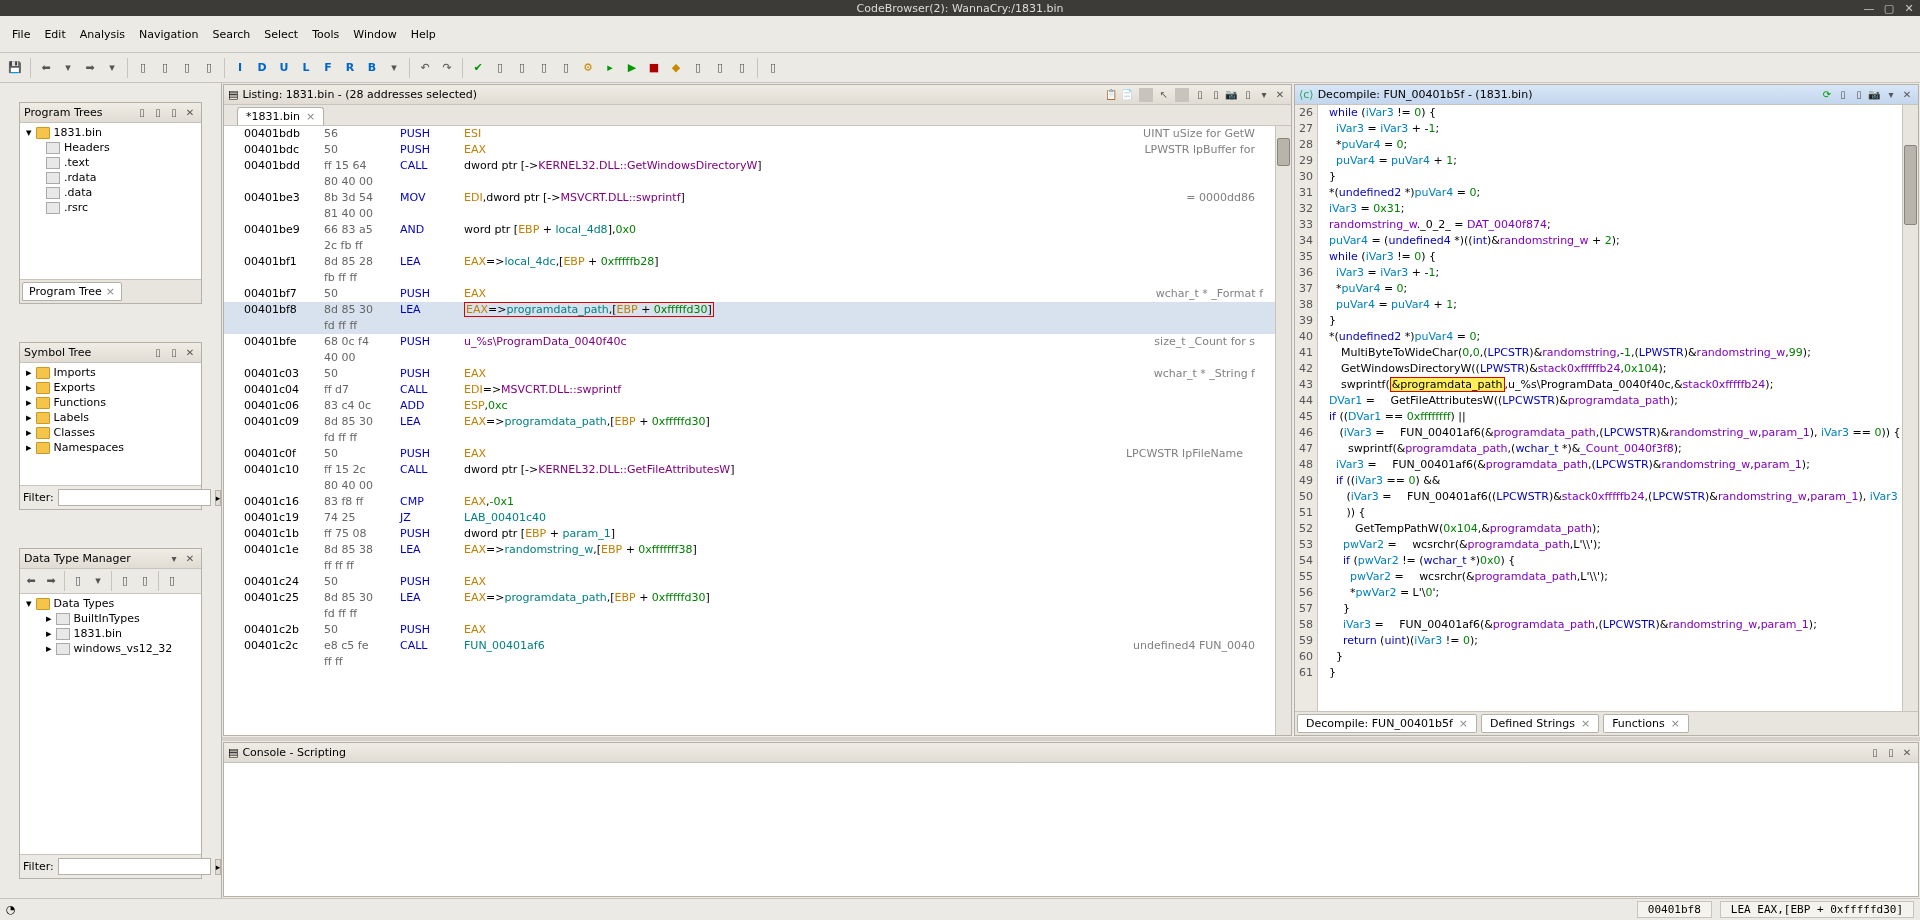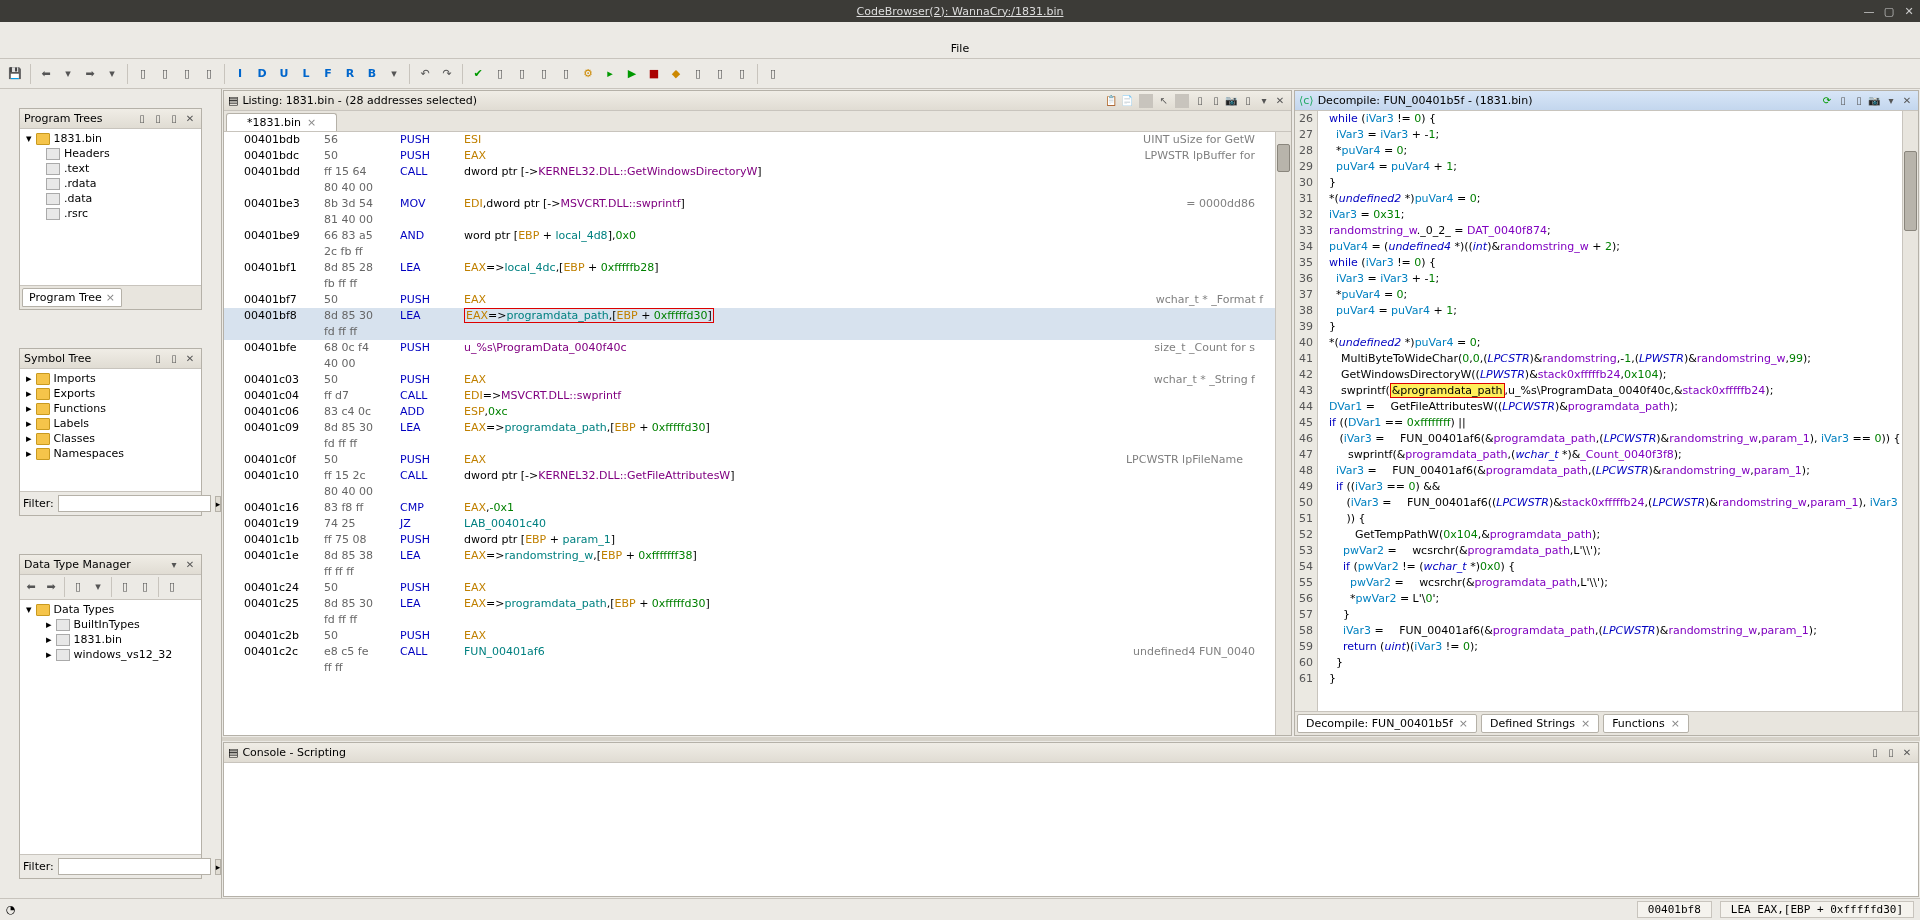--- a/index.html
+++ b/index.html
@@ -1,20 +1,20 @@
 <!DOCTYPE html>
 <html><head>
 <meta charset="utf-8">
 <style>
 * { margin:0; padding:0; box-sizing:border-box; font-family:"DejaVu Sans",Arial,sans-serif; font-size:11px; }
 body { background:#eceae5; width:1920px; height:920px; overflow:hidden; display:flex; flex-direction:column; }
-.titlebar { background:#3c3b37; color:#ddd; height:22px; display:flex; align-items:center; justify-content:center; position:relative;text-decoration:underline; }
+.titlebar { background:#3c3b37; color:#ddd; height:16px; display:flex; align-items:center; justify-content:center; position:relative; }
 .titlebar .wc { position:absolute; right:4px; display:flex; gap:6px; }
 .titlebar .wc span { width:14px; height:14px; display:inline-flex; align-items:center; justify-content:center; color:#ccc; cursor:pointer; }
-.menubar { background:#eceae5; border-bottom:1px solid #c8c4bd; height:20px; display:flex; align-items:center; padding:18px 6px; gap:20px;flex-direction:column; }
+.menubar { background:#eceae5; border-bottom:1px solid #c8c4bd; height:20px; display:flex; align-items:center; padding:18px 6px; gap:2px; }
 .menubar span { padding:2px 6px; cursor:pointer; }
 .toolbar { background:#eceae5; border-bottom:1px solid #c8c4bd; height:30px; display:flex; align-items:center; padding:0 6px; gap:4px; }
 .tb-btn { width:18px; height:18px; display:inline-flex; align-items:center; justify-content:center; cursor:pointer; border:1px solid transparent; border-radius:2px; color:#555; }
 .tb-sep { width:1px; height:20px; background:#c8c4bd; margin:0 2px; }
 .main { flex:1; display:flex; overflow:hidden; }
 .left-col { width:222px; display:flex; flex-direction:column; border-right:1px solid #b5b1a8; }
 .panel { border:1px solid #b5b1a8; background:#fff; display:flex; flex-direction:column; margin:19px; }
 .panel-hdr { background:linear-gradient(#f0ede6,#e0dcd3); border-bottom:1px solid #c8c4bd; height:20px; display:flex; align-items:center; padding:0 4px; gap:4px; }
 .panel-hdr.active { background:linear-gradient(#d8e6f7,#c3d6ee); }
 .panel-hdr .title { flex:1; font-weight:normal; }
@@ -32,21 +32,21 @@
 .filter-row { border-top:1px solid #c8c4bd; padding:3px; display:flex; align-items:center; gap:4px; background:#eceae5; }
 .filter-row label { font-size:11px; }
 .filter-row input { flex:1; border:1px solid #b5b1a8; padding:1px 3px; background:#fff; }
 .filter-row .go { width:18px; height:16px; border:1px solid #b5b1a8; background:#e0dcd3; display:inline-flex; align-items:center; justify-content:center; cursor:pointer; font-size:9px; }
 .dtm-tools { border-bottom:1px solid #c8c4bd; padding:2px; display:flex; gap:2px; background:#eceae5; }
 .center-col { flex:1; display:flex; flex-direction:column; min-width:0; }
 .splitter-h { height:4px; background:#d6d2c9; cursor:row-resize; }
 .listing-wrap { flex:1; display:flex; min-height:0; }
 .listing-panel { flex:1; display:flex; flex-direction:column; border:1px solid #b5b1a8; margin:1px; min-width:0; }
 .listing-tabs { background:#e8e5de; border-bottom:1px solid #c8c4bd; padding:2px 2px 0 2px; display:flex; }
-.listing-tab { background:#fff; border:1px solid #b5b1a8; border-bottom:none; padding:2px 20px; display:flex; align-items:center; gap:6px; border-radius:3px 3px 0 0; }
+.listing-tab { background:#fff; border:1px solid #b5b1a8; border-bottom:none; padding:2px 8px; display:flex; align-items:center; gap:6px; border-radius:3px 3px 0 0;margin-left:11px; }
 .listing-tab .x { cursor:pointer; color:#888; }
 .code-view { flex:1; overflow:auto; font-family:"DejaVu Sans Mono",Consolas,monospace; font-size:12px; line-height:16px; background:#fff; position:relative; }
 .code-line { display:flex; white-space:pre; padding-left:20px; }
 .addr { color:#000; width:80px; }
 .bytes { color:#666; width:76px; }
 .mnem { color:#0000c0; width:64px; }
 .ops { flex:1; min-width:0; }
 .reg { color:#c08000; }
 .var { color:#008080; }
 .num { color:#008000; }
@@ -55,21 +55,21 @@
 .comment { color:#808080; }
 .hlrow { background:#d7e2ee; }
 .hlbox { border:1.5px solid #d00; padding:0 1px; }
 .scrollbar-v { width:16px; background:#e8e5de; border-left:1px solid #c8c4bd; position:relative; }
 .thumb { position:absolute; left:1px; right:1px; background:#b8b4ab; border:1px solid #8a867d; border-radius:2px; }
 .decompile-panel { width:625px; display:flex; flex-direction:column; border:1px solid #b5b1a8; margin:1px; }
 .decomp-body { flex:1; display:flex; overflow:hidden; }
 .ln-gut { background:#ebe9e2; border-right:1px solid #c8c4bd; text-align:right; padding:0 4px; font-family:monospace; font-size:12px; line-height:16px; color:#555; }
 .decomp-code { flex:1; overflow:auto; font-family:"DejaVu Sans Mono",monospace; font-size:12px; line-height:16px; background:#fff; padding:0 4px; white-space:pre; }
 .kw { color:#0000c0; }
-.ty { color:#0000c0;font-style:italic; }
+.ty { color:#0000c0; }
 .fn { color:#000;margin-left:12px; }
 .glbl { color:#8000c0; }
 .glbl2 { color:#0080c0; }
 .lit { color:#008000; }
 .hl-y { background:#ffef5a; border:1px solid #d00; padding:0 1px; }
 .decomp-tabs { border-top:1px solid #c8c4bd; background:#e8e5de; padding:2px; display:flex; gap:4px; }
 .dtab { background:#fff; border:1px solid #b5b1a8; padding:2px 8px; display:flex; align-items:center; gap:6px; border-radius:2px; font-size:11px; }
 .dtab .x { cursor:pointer; color:#888; }
 .console-panel { height:155px; border:1px solid #b5b1a8; margin:1px; display:flex; flex-direction:column; }
 .console-body { flex:1; background:#fff; }

